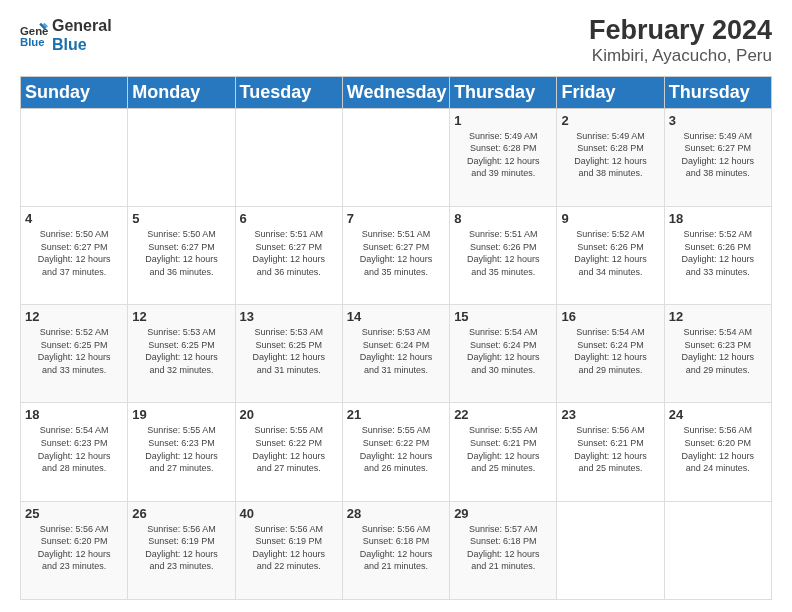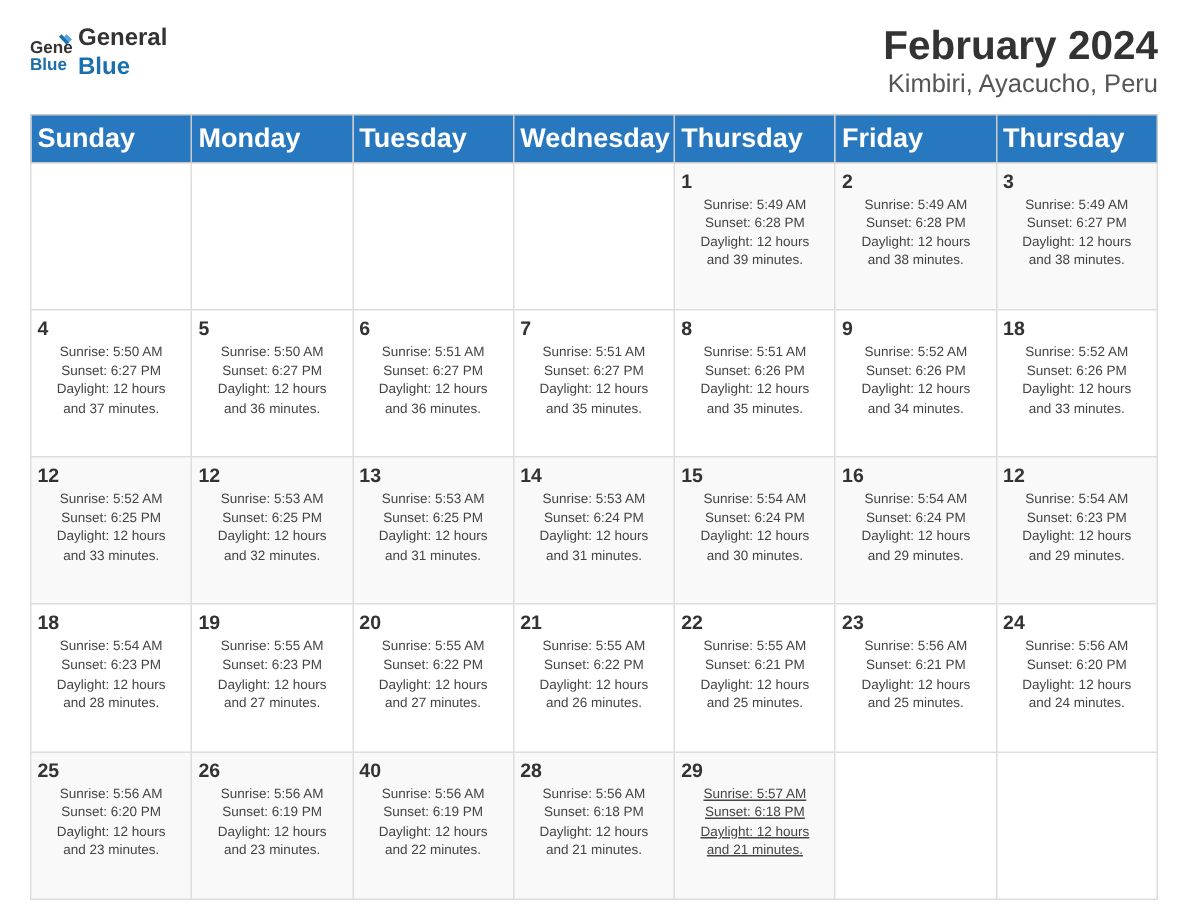--- a/index.html
+++ b/index.html
@@ -330,21 +330,21 @@
           </td>
           <td>
             <span class="day-num">28</span>
             <div class="day-info" style="white-space: pre-line;">Sunrise: 5:56 AM
 Sunset: 6:18 PM
 Daylight: 12 hours
 and 21 minutes.</div>
           </td>
           <td>
             <span class="day-num">29</span>
-            <div class="day-info" style="white-space: pre-line; text-decoration: underline;">Sunrise: 5:57 AM
+            <div class="day-info" style="white-space: pre-line;">Sunrise: 5:57 AM
 Sunset: 6:18 PM
 Daylight: 12 hours
 and 21 minutes.</div>
           </td>
           <td class="empty-cell"></td>
           <td class="empty-cell"></td>
         </tr>
       </tbody>
   </table>
 </div>

